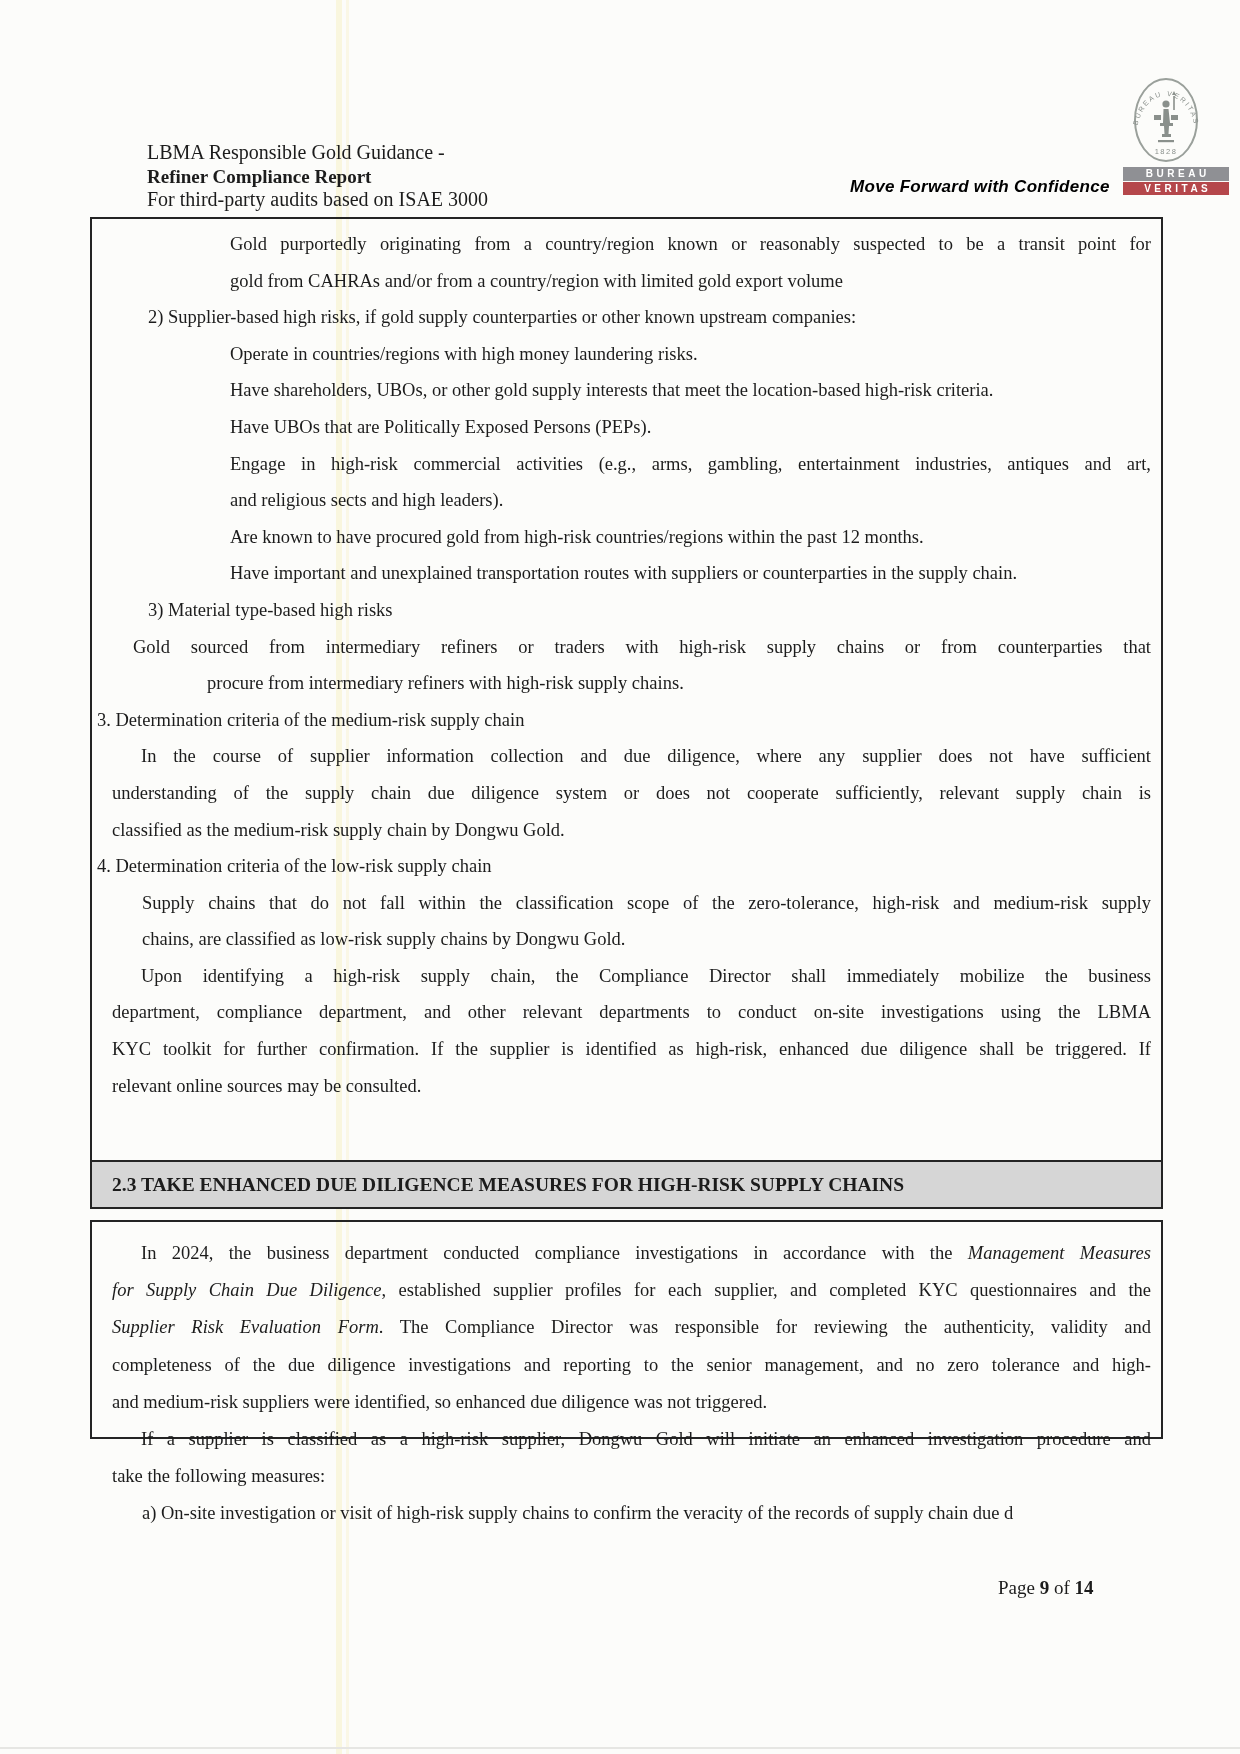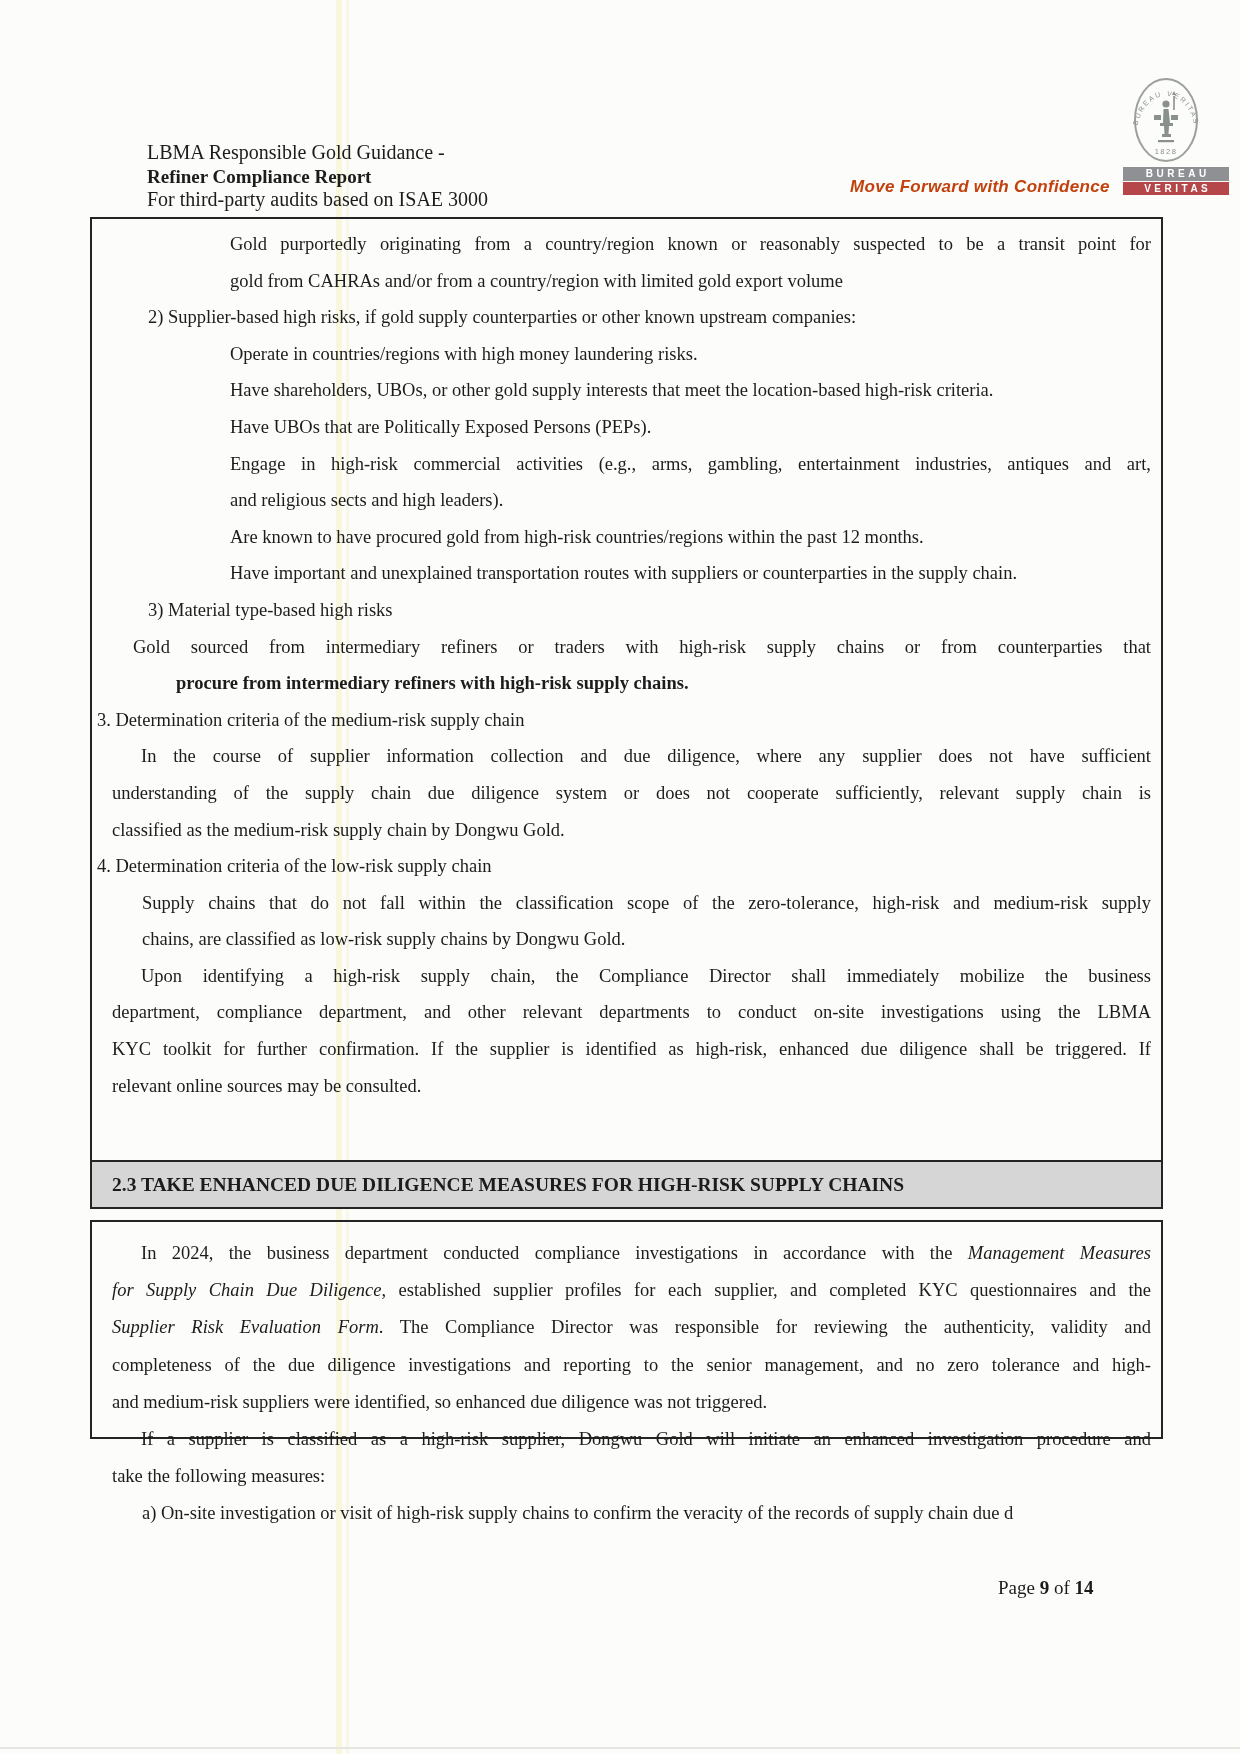--- a/index.html
+++ b/index.html
@@ -8,41 +8,41 @@
   
   .streak{position:absolute;top:0;height:1754px;pointer-events:none;}
   .streak.s1{left:336px;width:6px;background:rgba(246,240,198,.55);}
   .streak.s2{left:346px;width:3px;background:rgba(246,240,198,.38);}
   .bottom-line{position:absolute;left:0;top:1747px;width:1240px;height:2px;background:#e6e6e3;}
   
   .hdr-text{position:absolute;left:147px;top:141px;font-size:20px;line-height:23.5px;white-space:nowrap;}
   .hdr-text .b{font-weight:bold;font-size:19px;}
   .tagline{position:absolute;left:850px;top:177px;width:258px;text-align:left;
            font-family:"Liberation Sans","DejaVu Sans",sans-serif;font-style:italic;font-weight:bold;
-           font-size:17px;color:#c2410c;letter-spacing:.3px;white-space:nowrap;}
+           font-size:17px;color:#000000;letter-spacing:.3px;white-space:nowrap;}
   .logo{position:absolute;left:1123px;top:74px;width:85px;}
   .logo svg{display:block;margin:0 auto;}
   .bv-box{width:106px;height:13px;margin-top:1px;text-align:center;color:#fff;
           font-family:"Liberation Sans","DejaVu Sans",sans-serif;font-weight:bold;
           font-size:10px;line-height:13px;letter-spacing:3.5px;text-indent:3.5px;}
   .bv-gray{height:14px;line-height:14px;}
   
   .cbox{position:absolute;left:90px;width:1073px;border:2px solid #242424;box-sizing:border-box;
         padding:0 10px 0 0;}
   #box1{top:217px;height:947px;padding-top:7px;}
   #box2{top:1220px;height:219px;padding-top:13px;}
   #bar{position:absolute;left:90px;top:1160px;width:1073px;height:49px;box-sizing:border-box;
        border:2px solid #242424;background:#d6d6d6;font-weight:bold;font-size:19.5px;
        line-height:45px;padding-left:20px;white-space:nowrap;overflow:hidden;}
   .lnrow{position:relative;overflow:hidden;font-size:18.5px;}
   #box1 .lnrow{height:36.6px;line-height:36.6px;}
   #box2 .lnrow{height:37.2px;line-height:37.2px;}
   .j{text-align:justify;text-align-last:justify;}
   .lt{margin-left:5px;}  .lp1{margin-left:49px;} .lp{margin-left:20px;}
-  .lhg{margin-left:50px;} .ln2{margin-left:56px;} .ls1{margin-left:41px;} .ls2{margin-left:84px;font-weight:bold;}
+  .lhg{margin-left:50px;} .ln2{margin-left:56px;} .ls1{margin-left:41px;} .ls2{margin-left:115px;}
   .lb{margin-left:138px;}
   
   .footer{position:absolute;left:998px;top:1577px;font-size:19px;white-space:nowrap;}
 </style>
 </head>
 <body>
 
 <div class="page">
 
   <div class="streak s1"></div>

